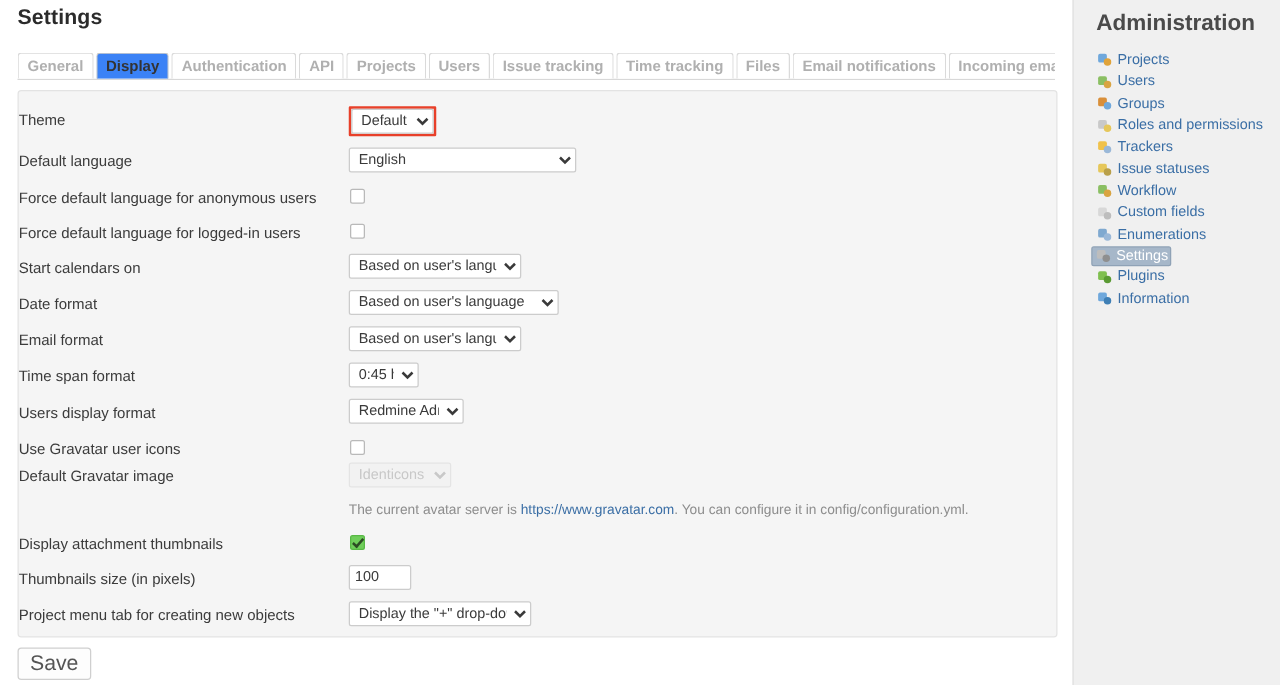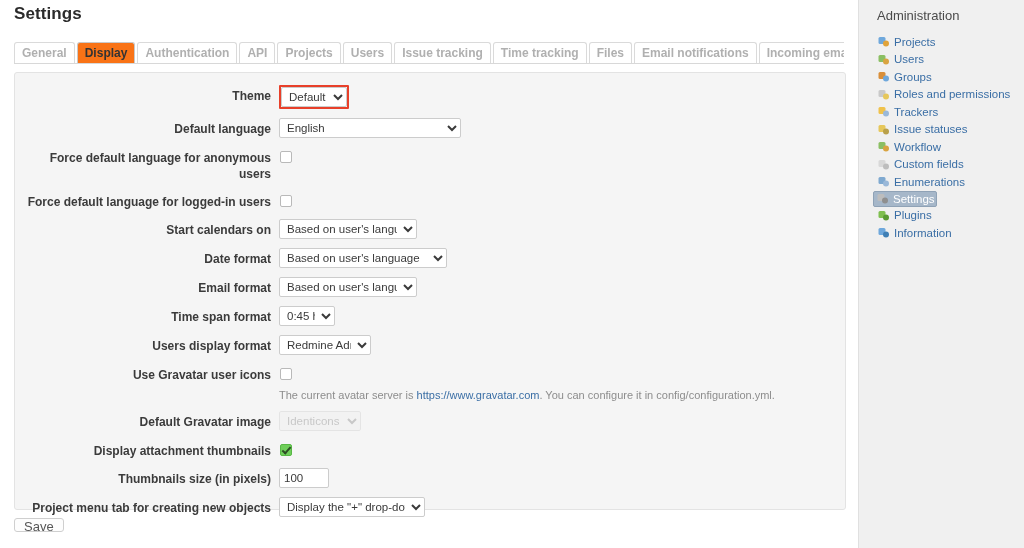--- a/index.html
+++ b/index.html
@@ -66,21 +66,21 @@
     border: 1px solid #dadada;
     border-bottom: none;
     border-radius: 3px 3px 0 0;
     box-sizing: border-box;
     vertical-align: top;
     cursor: pointer;
     user-select: none;
   }
   .tab.selected {
     color: #333333;
-    background: #f97316;
+    background: #3b82f6;
     border-color: #c9c9c9;
     position: relative;
     z-index: 3;
   }
   .tab.clipped {
     overflow: hidden;
     max-width: 14px;
     padding-left: 5px;
     padding-right: 0;
   }
@@ -106,24 +106,24 @@
   }
   #fields {
     position: absolute;
     left: 0;
     top: 12px;
     width: 832px;
   }
   .lbl {
     width: 264px;
     min-width: 264px;
-    text-align: right;
+    text-align: left;
     padding-right: 8px;
     box-sizing: border-box;
-    font-weight: bold;
+    font-weight: normal;
     font-size: 12px;
     color: #3b3b3b;
     line-height: 16px;
     padding-top: 3px;
   }
   .ctrl {
     display: flex;
     align-items: flex-start;
   }
 
@@ -219,24 +219,24 @@
   .helper a {
     color: #3a6ea5;
     text-decoration: none;
   }
 
   
   #save-button {
     position: absolute;
     left: 14px;
     top: 518px;
-    height: 14px;
+    height: 26px;
     padding: 0 9px;
     font-family: "Liberation Sans", sans-serif;
-    font-size: 13px;
+    font-size: 17px;
     color: #555555;
     background: #fdfdfd;
     border: 1px solid #cfcfcf;
     border-radius: 3px;
     cursor: pointer;
     outline: none;
   }
 
   
   #sidebar {
@@ -244,22 +244,22 @@
     left: 858px;
     top: 0;
     width: 166px;
     height: 548px;
     background: #f0f0f0;
     border-left: 1px solid #e0e0e0;
     box-sizing: border-box;
     padding: 8px 0 0 18px;
   }
   #sidebar-title {
-    font-size: 13px;
-    font-weight: normal;
+    font-size: 18px;
+    font-weight: bold;
     color: #4a4a4a;
     margin-bottom: 10px;
   }
   .side-item {
     display: flex;
     align-items: center;
     height: 17.5px;
     margin-left: -3px;
     padding-left: 3px;
     cursor: pointer;
@@ -374,29 +374,29 @@
         </div>
 
         <div class="row" style="margin-bottom:3px">
           <div class="lbl">Use Gravatar user icons</div>
           <div class="ctrl">
             <input type="checkbox" class="cb" style="">
           </div>
         </div>
 
         <div class="row">
+          <div class="lbl">Default Gravatar image</div>
+          <div class="ctrl">
+            <select class="sel w-grav" disabled=""><option value="Identicons">Identicons</option><option value="Monster ids">Monster ids</option><option value="Mystery man">Mystery man</option><option value="Retro">Retro</option><option value="Wavatars">Wavatars</option></select>
+          </div>
+        </div>
+
+        <div class="row">
           <div class="lbl"></div>
           <div class="helper"><span>The current avatar server is </span><a href="#">https://www.gravatar.com</a><span>. You can configure it in config/configuration.yml.</span></div>
-        </div>
-
-        <div class="row">
-          <div class="lbl">Default Gravatar image</div>
-          <div class="ctrl">
-            <select class="sel w-grav" disabled=""><option value="Identicons">Identicons</option><option value="Monster ids">Monster ids</option><option value="Mystery man">Mystery man</option><option value="Retro">Retro</option><option value="Wavatars">Wavatars</option></select>
-          </div>
         </div>
 
         <div class="row">
           <div class="lbl">Display attachment thumbnails</div>
           <div class="ctrl">
             <input type="checkbox" class="cb" checked="" style="">
           </div>
         </div>
 
         <div class="row">

